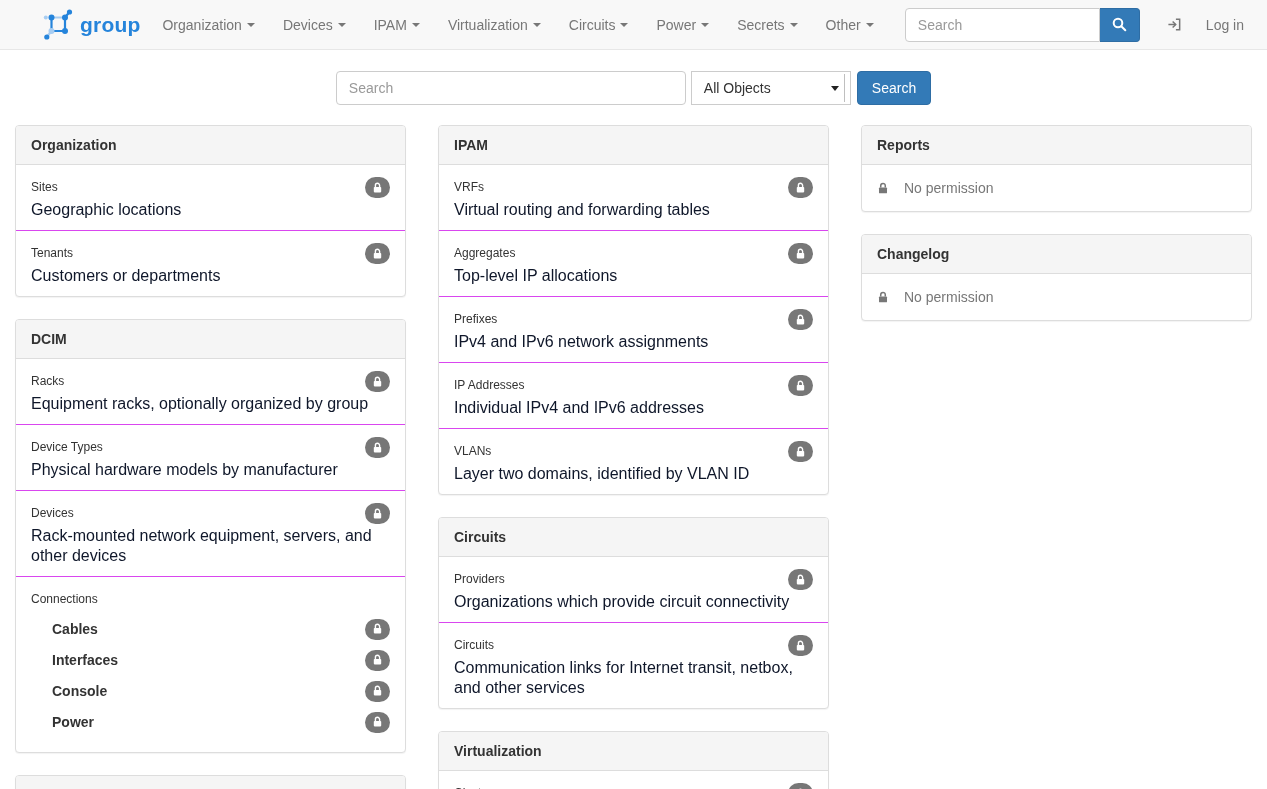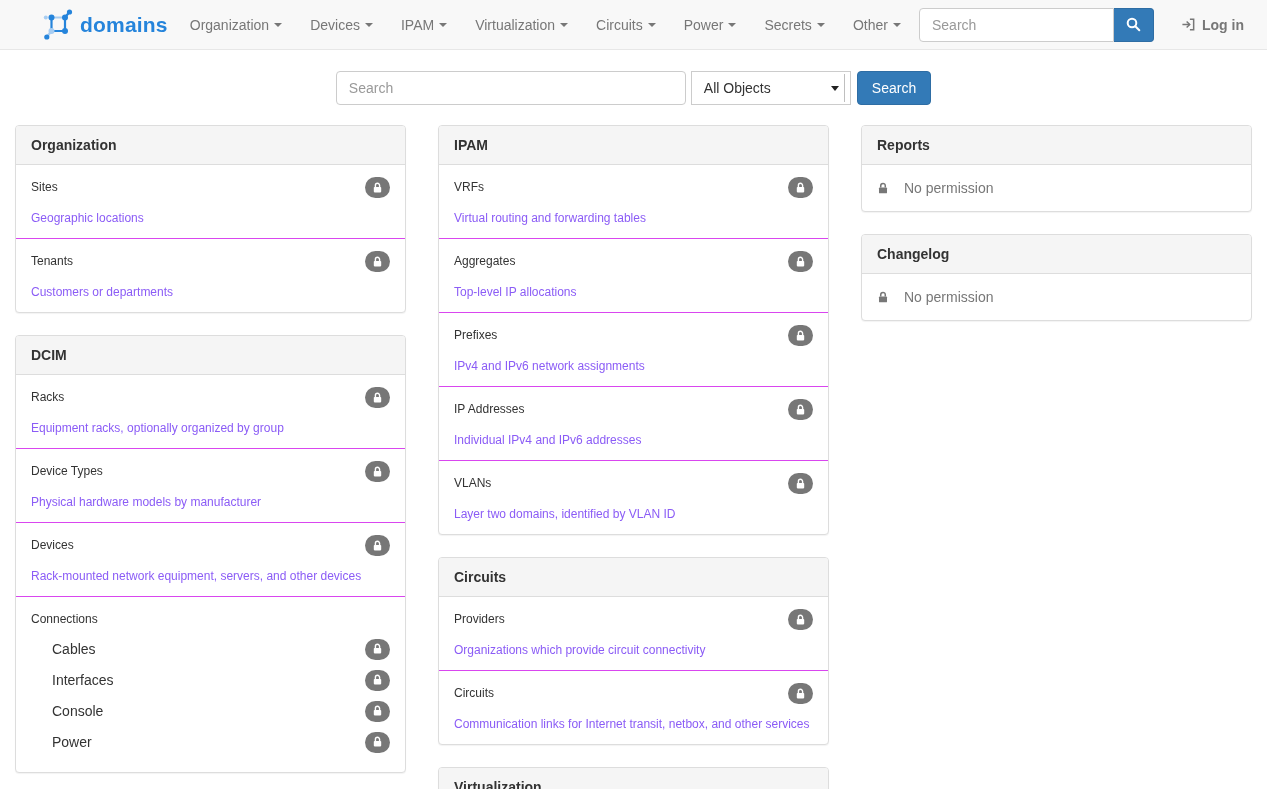--- a/index.html
+++ b/index.html
@@ -19,22 +19,22 @@
     border-top: 4px solid #777; }
   .navbar-right { margin-left: auto; display: flex; align-items: center; }
   .nav-search { display: flex; }
   .nav-search input { width: 195px; height: 34px; padding: 6px 12px; font-size: 14px;
     border: 1px solid #ccc; border-radius: 4px 0 0 4px; outline: none; color: #555;
     font-family: inherit; }
   .nav-search input::placeholder { color: #999; }
   .nav-search-btn { width: 40px; height: 34px; background: #337ab7; border: 1px solid #2e6da4;
     border-left: none; border-radius: 0 4px 4px 0; display: flex; align-items: center;
     justify-content: center; cursor: pointer; }
-  .login-link { display: flex; align-items: center; gap: 6px; color: #777; font-size: 14px;
-    margin-left: 27px; padding-right: 8px; cursor: pointer; font-weight: bold; }
+  .login-link { display: flex; align-items: center; gap: 24px; color: #777; font-size: 14px;
+    margin-left: 27px; padding-right: 8px; cursor: pointer; }
 
   
   .global-search { display: flex; justify-content: center; align-items: center;
     margin: 21px 0 20px; }
   .gs-input { width: 350px; height: 34px; padding: 6px 12px; font-size: 14px; color: #555;
     border: 1px solid #ccc; border-radius: 4px; outline: none; font-family: inherit; }
   .gs-input::placeholder { color: #999; }
   .gs-select { position: relative; width: 160px; height: 34px; margin-left: 5px;
     border: 1px solid #ccc; border-radius: 0; background: #fff; display: flex;
     align-items: center; padding: 0 12px; font-size: 14px; color: #333; cursor: pointer; }
@@ -53,26 +53,26 @@
 
   .panel { background: #fff; border: 1px solid #ddd; border-radius: 4px;
     box-shadow: 0 1px 1px rgba(0,0,0,0.05); margin-bottom: 22px; }
   .panel-heading { background: #f5f5f5; border-bottom: 1px solid #ddd; padding: 11px 15px;
     border-radius: 3px 3px 0 0; font-size: 14px; color: #333; }
   .panel-heading strong { font-weight: bold; }
 
   .list-item { position: relative; padding: 10px 15px; cursor: pointer; }
   .list-item + .list-item { border-top: 1px solid #d946ef; }
   .item-title { font-size: 12px; color: #333; line-height: 24px; font-weight: 400; }
-  .item-desc { font-size: 12px; color: #8b5cf6; line-height: 20px; margin-top: 9px; }
+  .item-desc { font-size: 16px; color: #0f172a; line-height: 20px; margin-top: 1px; }
 
   .badge-lock { position: absolute; top: 12px; right: 15px; width: 25px; height: 21px;
     border-radius: 11px; background: #777; display: flex; align-items: center;
     justify-content: center; }
-  .sub-list { margin: 3px 0 4px 21px; }
+  .sub-list { margin: 3px 0 4px 21px; font-weight: bold; }
   .sub-row { position: relative; padding: 8px 0; font-size: 14px; color: #333;
     line-height: 15px; cursor: pointer; }
   .sub-row .badge-lock { top: 50%; right: 0; margin-top: -11px; }
 
   .panel-body { padding: 15px; font-size: 14px; color: #777; display: flex;
     align-items: center; gap: 15px; }
 </style>
 </head>
 <body>
 
@@ -90,21 +90,21 @@
           <circle cx="9.5" cy="9.5" r="3" fill="#2584db"></circle>
           <circle cx="23" cy="9.5" r="3" fill="#2584db"></circle>
           <circle cx="23" cy="23" r="3" fill="#2584db"></circle>
           <circle cx="9.5" cy="23" r="3" fill="#a7cdf2"></circle>
           <circle cx="27.5" cy="4" r="2.6" fill="#2584db"></circle>
           <circle cx="3.8" cy="9.5" r="2" fill="#a7cdf2"></circle>
           <circle cx="4.8" cy="29" r="2.6" fill="#2584db"></circle>
         </g>
       </svg>
     </span>
-    <span class="brand-text">domains</span>
+    <span class="brand-text">group</span>
   </div>
 
   <ul class="nav-menus" id="nav-menus">
       <li>
         <span>Organization</span>
         <span class="caret"></span>
       </li>
       <li>
         <span>Devices</span>
         <span class="caret"></span>

